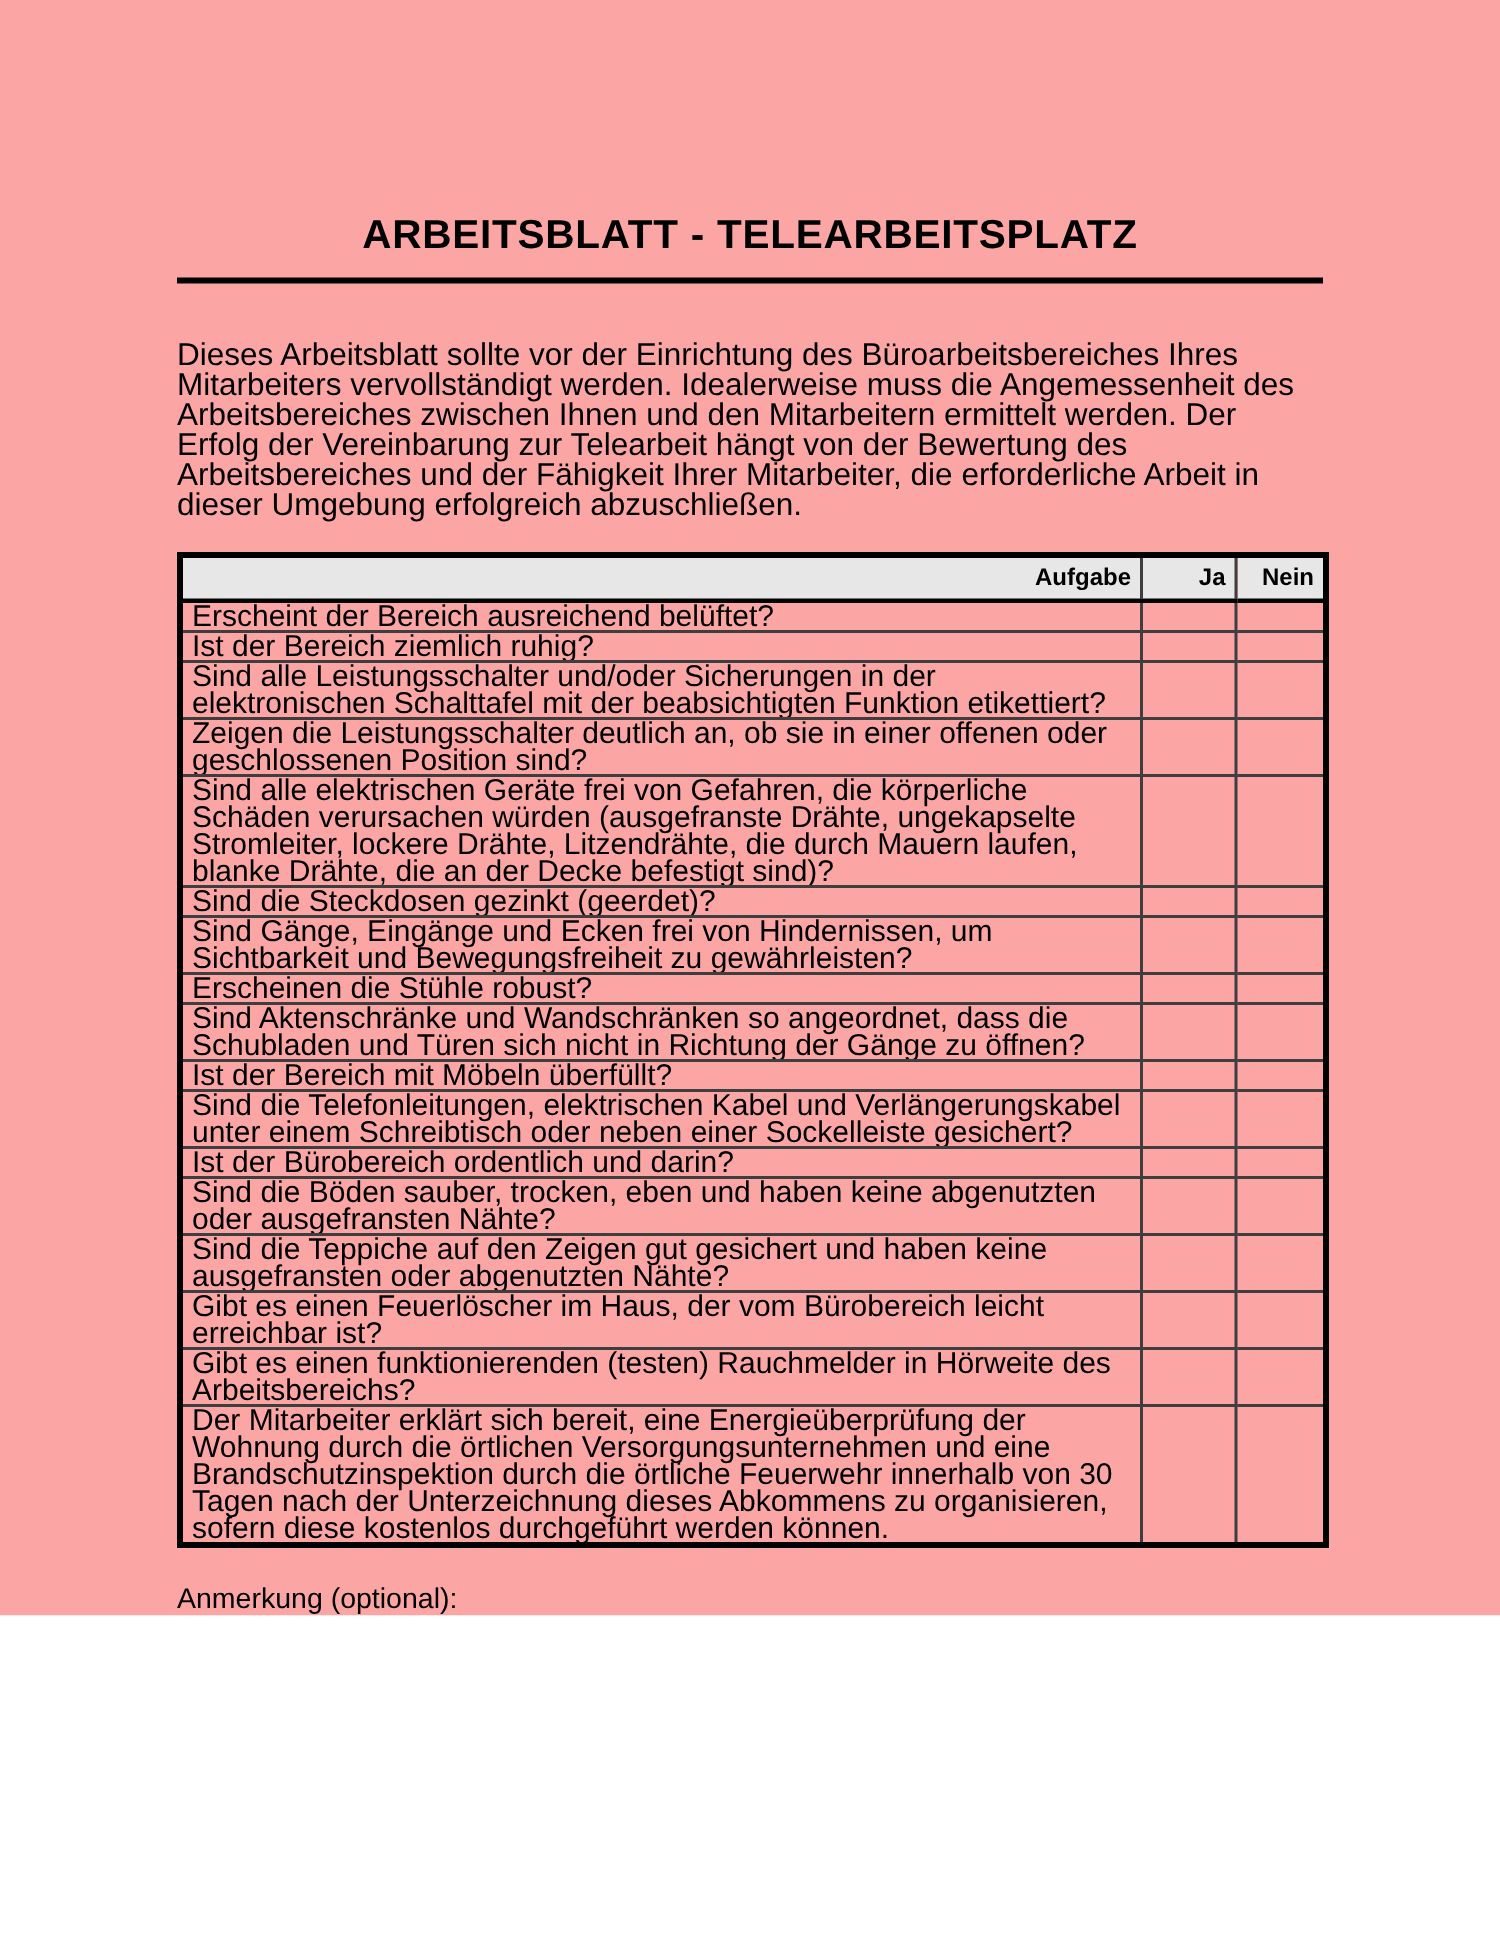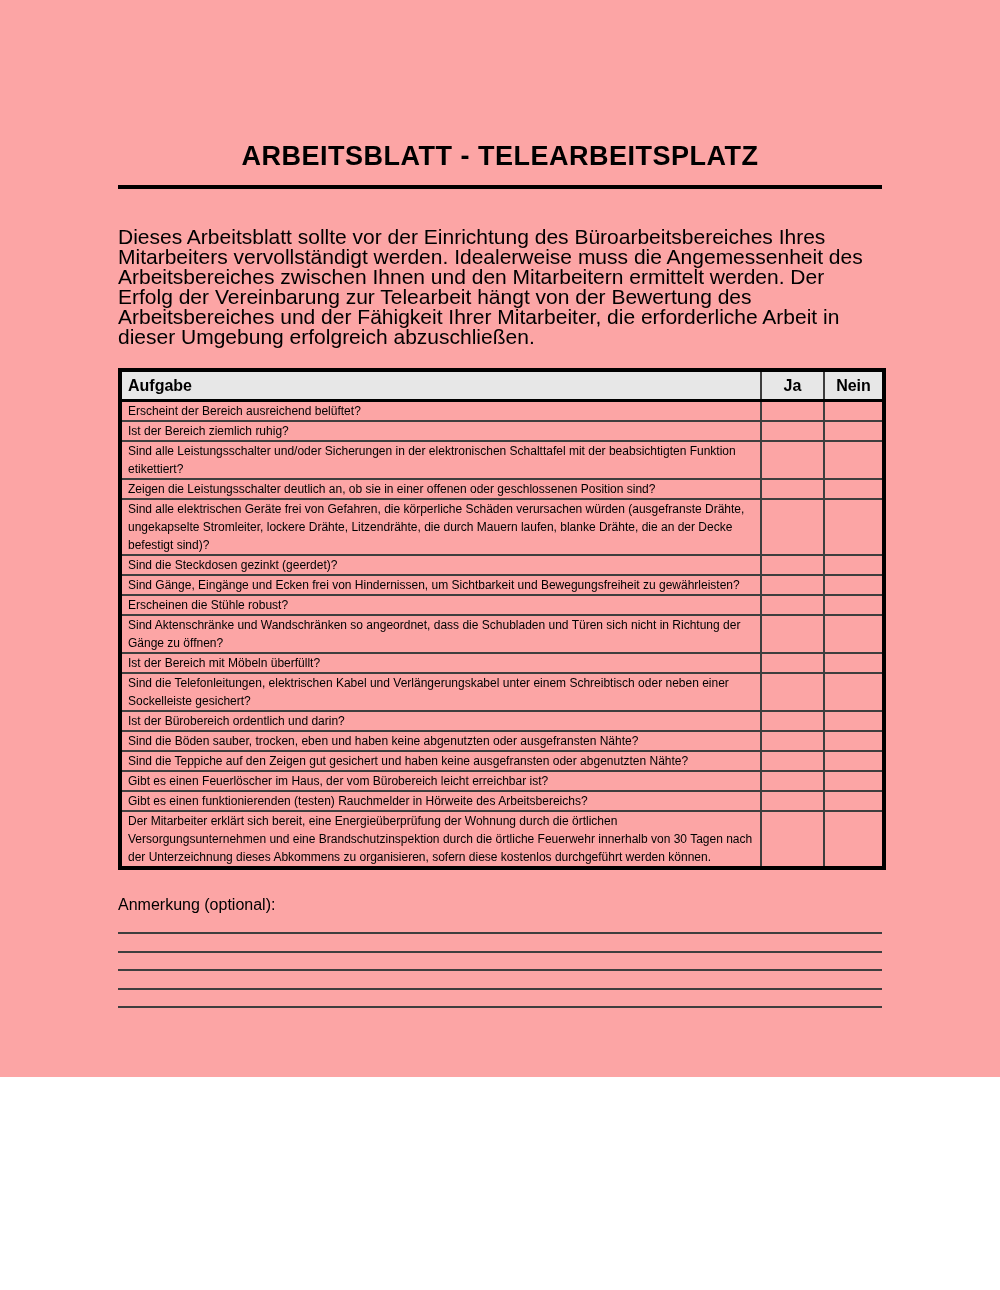--- a/index.html
+++ b/index.html
@@ -37,42 +37,43 @@
 
   table.checklist {
     margin-top: 20px;
     width: 764px;
     border-collapse: collapse;
     border: 4px solid #000;
     table-layout: fixed;
   }
   table.checklist th, table.checklist td {
     border: 2px solid #3e3e3e;
-    font-size: 12px;
+    font-size: 20px;
     line-height: 18px;
     padding: 0 6px;
     vertical-align: top;
     overflow: hidden;
   }
   table.checklist th {
     background: #e7e7e7;
     font-size: 16px;
     line-height: 21px;
     padding: 3px 6px;
     border-bottom: 3px solid #000;
+    text-align: right;
   }
   th.c-task { text-align: left; }
   th.c-ja, th.c-nein { text-align: center; }
   col.c-task { width: 641px; }
   col.c-ja  { width: 63px; }
   col.c-nein { width: 60px; }
 
   .notes-label {
     margin-top: 26px;
-    font-size: 16px;
+    font-size: 19px;
     line-height: 18px;
   }
   .note-line {
     height: 0;
     border-top: 2px solid #3e3e3e;
     margin-top: 16.5px;
   }
   .note-line.first { margin-top: 18px; }
 </style>
 </head>

